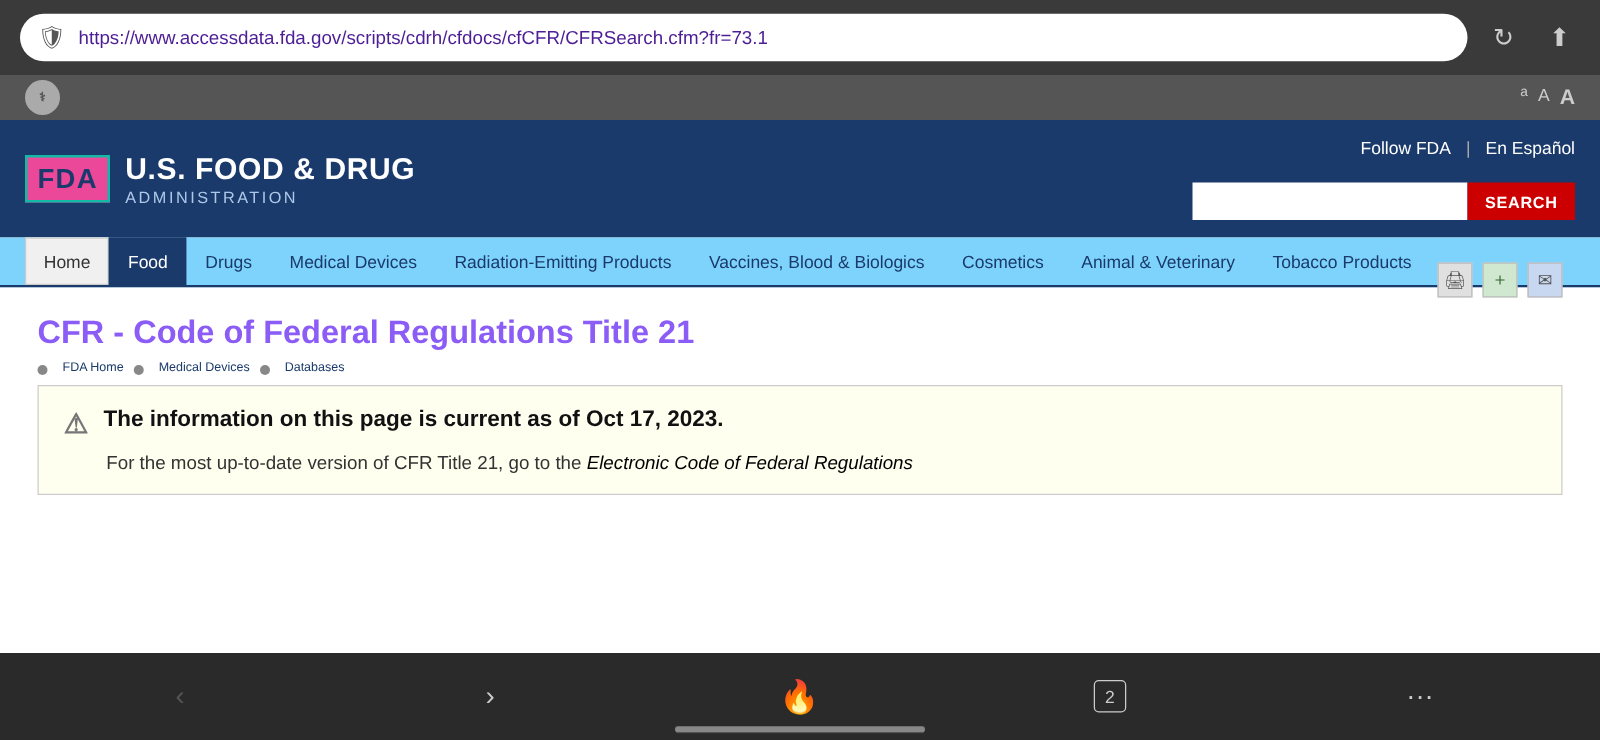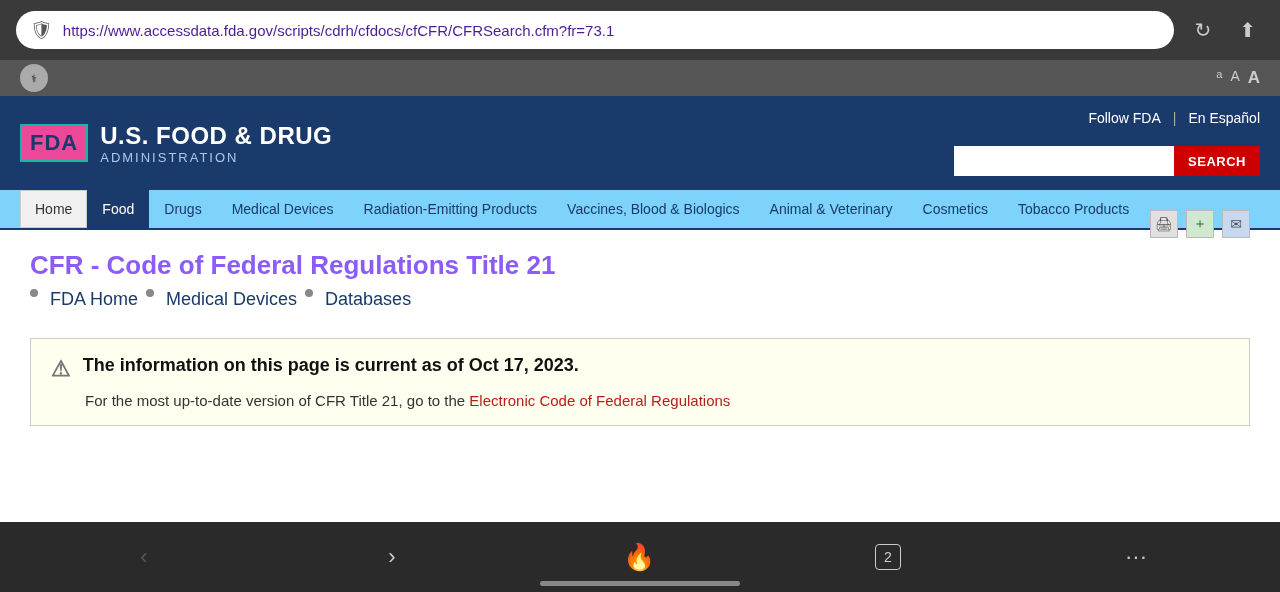--- a/index.html
+++ b/index.html
@@ -184,25 +184,25 @@
       padding: 20px 30px 0 30px;
     }
     .page-title {
       font-size: 26px;
       font-weight: bold;
       color: #8b5cf6;
       margin-bottom: 8px;
     }
     .breadcrumb {
       display: flex;
-      align-items: flex-start;
+      align-items: flex-end;
       gap: 8px;
-      font-size: 18px;
+      font-size: 10px;
       color: #666;
-      margin-bottom: 28px;
+      margin-bottom: 8px;
     }
     .breadcrumb-item {
       color: #1a3a6b;
       cursor: pointer;
     }
     .breadcrumb-bullet {
       display: inline-block;
       width: 8px;
       height: 8px;
       background: #888;
@@ -249,22 +249,23 @@
       font-size: 22px;
       color: #777;
       margin-top: 1px;
     }
     .alert-body {
       font-size: 15px;
       color: #333;
       padding-left: 34px;
     }
     .alert-link {
-      color: #b91c1c;
+      color: #000000;
       text-decoration: none;
+      font-style: italic;
     }
 
     
     .bottom-bar {
       position: fixed;
       bottom: 0;
       left: 0;
       width: 1280px;
       height: 70px;
       background: #2a2a2a;
@@ -350,22 +351,22 @@
   </div>
 </div>
 
 <div class="nav-bar">
   <div class="nav-item home">Home</div>
   <div class="nav-item active">Food</div>
   <div class="nav-item">Drugs</div>
   <div class="nav-item">Medical Devices</div>
   <div class="nav-item">Radiation-Emitting Products</div>
   <div class="nav-item">Vaccines, Blood &amp; Biologics</div>
+  <div class="nav-item">Cosmetics</div>
   <div class="nav-item">Animal &amp; Veterinary</div>
-  <div class="nav-item">Cosmetics</div>
   <div class="nav-item">Tobacco Products</div>
 </div>
 
 <div class="main-content">
 
   <div class="header-icons">
     <div class="header-icon-btn">🖨</div>
     <div class="header-icon-btn" style="background:#d0e8d0; color:#336633;">＋</div>
     <div class="header-icon-btn mail">✉</div>
   </div>

